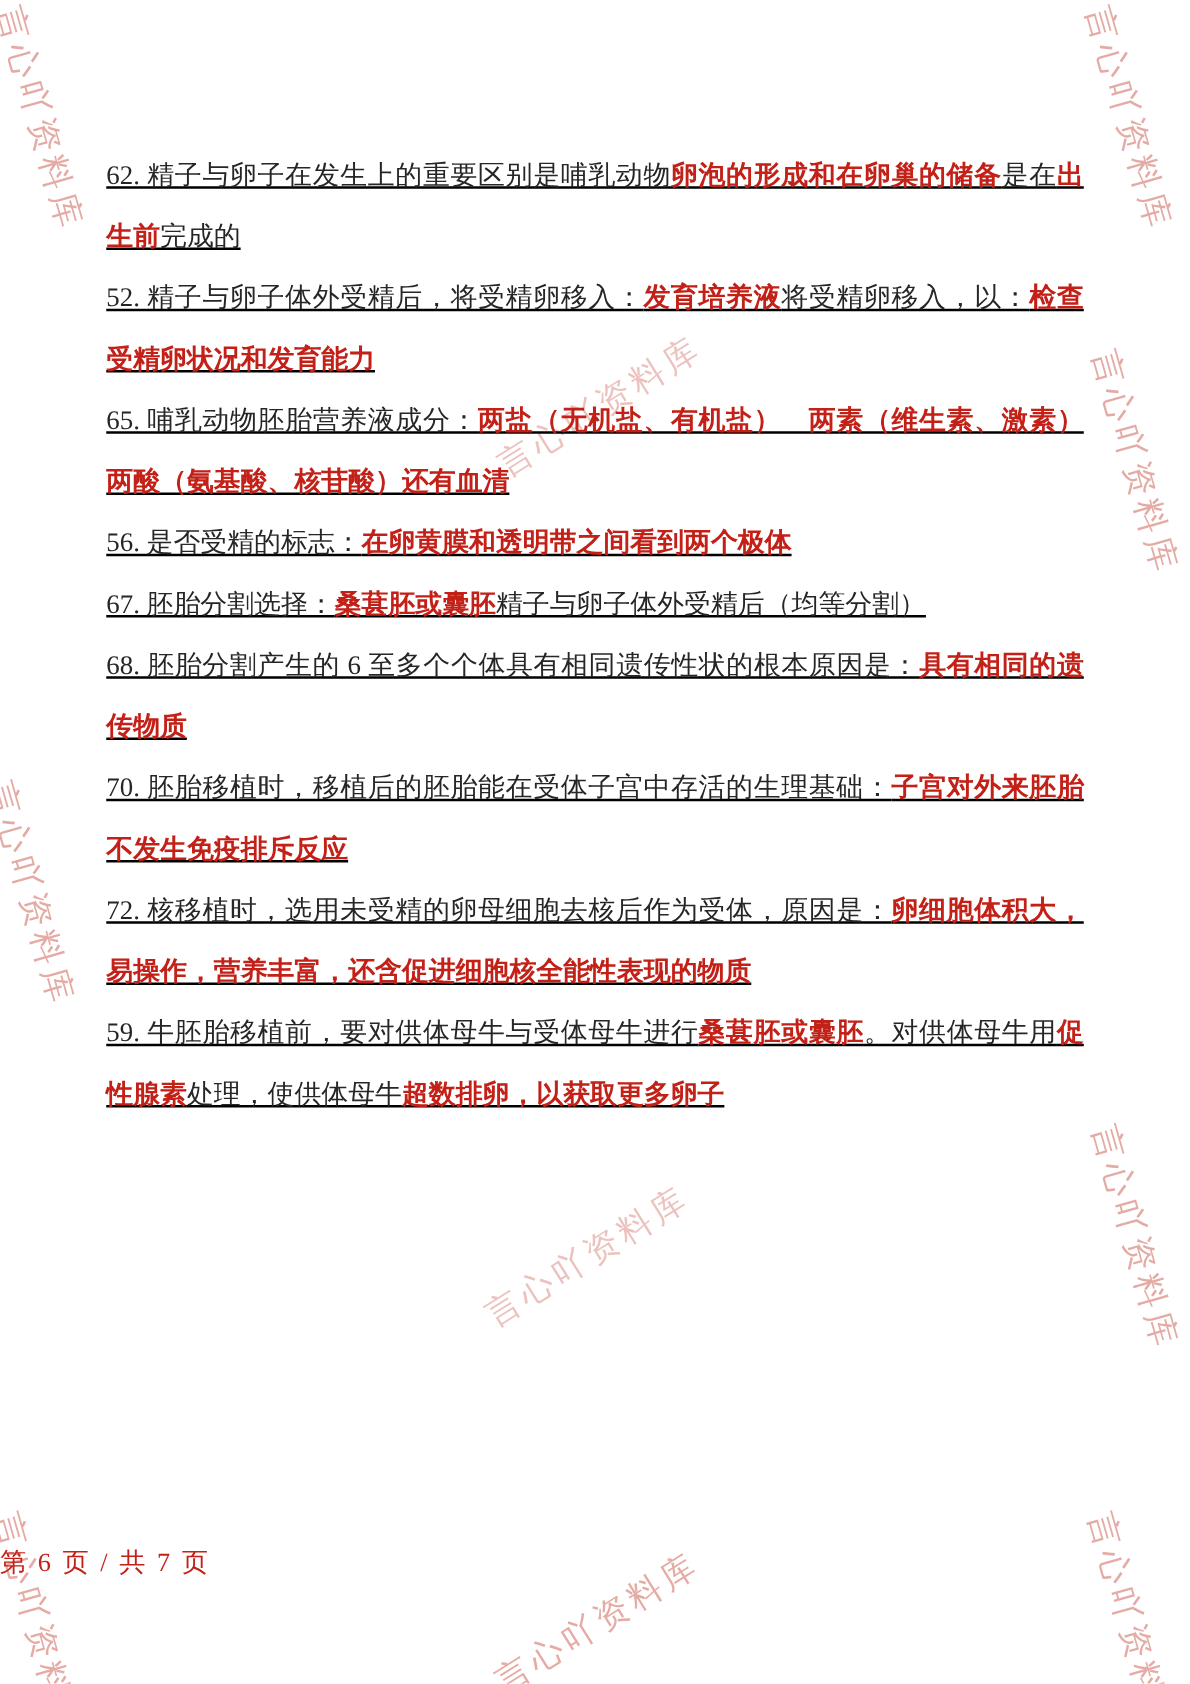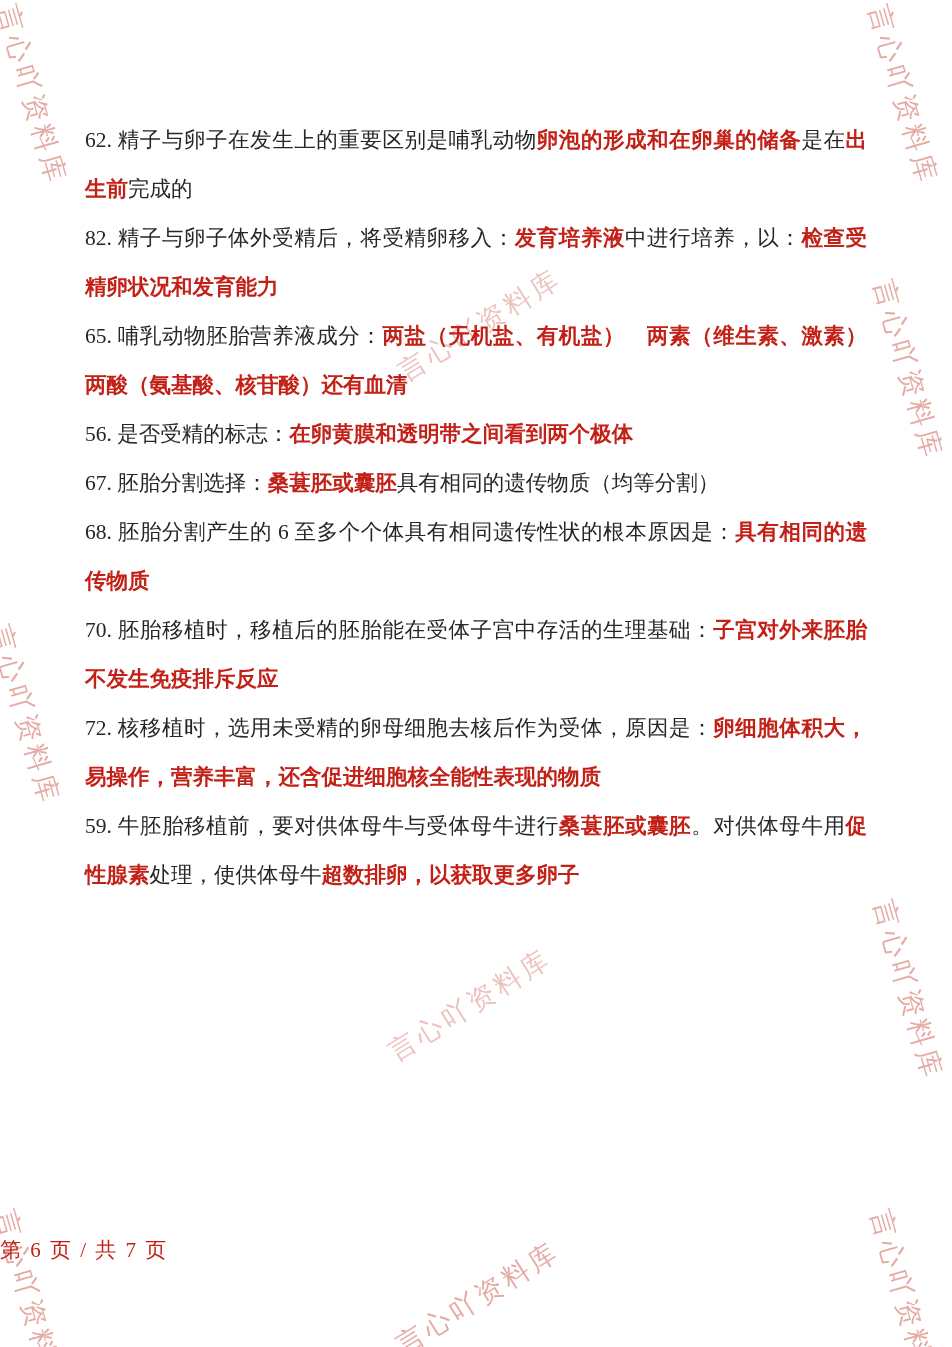--- a/index.html
+++ b/index.html
@@ -31,20 +31,21 @@
     color: var(--wm-color, #c0392b);
     opacity: 0.42;
     transform-origin: center center;
   }
   .content {
     position: absolute;
     z-index: 1;
     left: 85px;
     right: 85px;
     top: 116px;
+    text-decoration: underline;
   }
   .note-item {
     margin: 0;
     font-size: 21.5px;
     line-height: 49px;
     text-align: justify;
     color: var(--text-color, #262626);
   }
   .seg-red {
     color: var(--hl-color, #c32017);
@@ -78,24 +79,24 @@
       <div class="wm" style="left: 25px; top: 715px; transform: translate(-50%, -50%) rotate(74deg);">言心吖资料库</div>
       <div class="wm" style="left: 908px; top: 990px; transform: translate(-50%, -50%) rotate(74deg);">言心吖资料库</div>
       <div class="wm" style="left: 470px; top: 1005px; transform: translate(-50%, -50%) rotate(-32deg); opacity: 0.3;">言心吖资料库</div>
       <div class="wm" style="left: 30px; top: 1300px; transform: translate(-50%, -50%) rotate(74deg);">言心吖资料库</div>
       <div class="wm" style="left: 478px; top: 1298px; transform: translate(-50%, -50%) rotate(-32deg);">言心吖资料库</div>
       <div class="wm" style="left: 905px; top: 1300px; transform: translate(-50%, -50%) rotate(74deg);">言心吖资料库</div>
     </div>
 
   <main class="content">
     <p class="note-item"><span class="seg-blk">62. 精子与卵子在发生上的重要区别是哺乳动物</span><span class="seg-red">卵泡的形成和在卵巢的储备</span><span class="seg-blk">是在</span><span class="seg-red">出生前</span><span class="seg-blk">完成的</span></p>
-    <p class="note-item"><span class="seg-blk">82. 精子与卵子体外受精后，将受精卵移入：</span><span class="seg-red">发育培养液</span><span class="seg-blk">中进行培养，以：</span><span class="seg-red">检查受精卵状况和发育能力</span></p>
+    <p class="note-item"><span class="seg-blk">52. 精子与卵子体外受精后，将受精卵移入：</span><span class="seg-red">发育培养液</span><span class="seg-blk">将受精卵移入，以：</span><span class="seg-red">检查受精卵状况和发育能力</span></p>
     <p class="note-item"><span class="seg-blk">65. 哺乳动物胚胎营养液成分：</span><span class="seg-red">两盐（无机盐、有机盐）　两素（维生素、激素）两酸（氨基酸、核苷酸）还有血清</span></p>
     <p class="note-item"><span class="seg-blk">56. 是否受精的标志：</span><span class="seg-red">在卵黄膜和透明带之间看到两个极体</span></p>
-    <p class="note-item"><span class="seg-blk">67. 胚胎分割选择：</span><span class="seg-red">桑葚胚或囊胚</span><span class="seg-blk">具有相同的遗传物质（均等分割）</span></p>
+    <p class="note-item"><span class="seg-blk">67. 胚胎分割选择：</span><span class="seg-red">桑葚胚或囊胚</span><span class="seg-blk">精子与卵子体外受精后（均等分割）</span></p>
     <p class="note-item"><span class="seg-blk">68. 胚胎分割产生的 6 至多个个体具有相同遗传性状的根本原因是：</span><span class="seg-red">具有相同的遗传物质</span></p>
     <p class="note-item"><span class="seg-blk">70. 胚胎移植时，移植后的胚胎能在受体子宫中存活的生理基础：</span><span class="seg-red">子宫对外来胚胎不发生免疫排斥反应</span></p>
     <p class="note-item"><span class="seg-blk">72. 核移植时，选用未受精的卵母细胞去核后作为受体，原因是：</span><span class="seg-red">卵细胞体积大，易操作，营养丰富，还含促进细胞核全能性表现的物质</span></p>
     <p class="note-item"><span class="seg-blk">59. 牛胚胎移植前，要对供体母牛与受体母牛进行</span><span class="seg-red">桑葚胚或囊胚</span><span class="seg-blk">。对供体母牛用</span><span class="seg-red">促性腺素</span><span class="seg-blk">处理，使供体母牛</span><span class="seg-red">超数排卵，以获取更多卵子</span></p>
   </main>
 
   <footer class="footer">
     <span>第 6 页 / 共 7 页</span>
   </footer>
 

